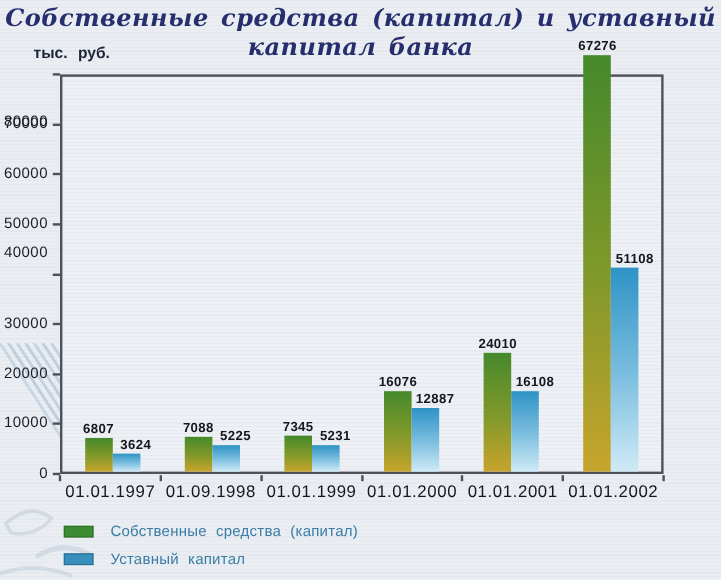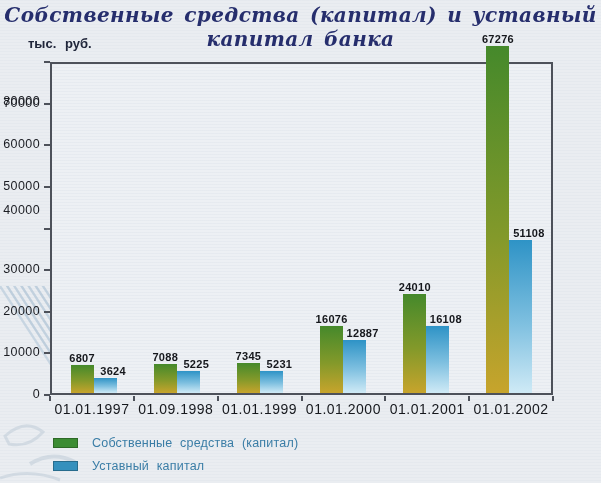--- a/index.html
+++ b/index.html
@@ -150,21 +150,21 @@
             <span class="bar-value">24010</span>
           </div>
           <div class="bar s1" style="height: 67px; background: linear-gradient(rgb(46, 147, 198) 0%, rgb(127, 192, 224) 55%, rgb(207, 234, 246) 100%);">
             <span class="bar-value">16108</span>
           </div>
         </div>
         <div class="bar-group">
           <div class="bar s0" style="height: 347px; background: linear-gradient(rgb(69, 137, 43) 0%, rgb(131, 153, 42) 55%, rgb(199, 164, 44) 100%);">
             <span class="bar-value">67276</span>
           </div>
-          <div class="bar s1" style="height: 153px; background: linear-gradient(rgb(46, 147, 198) 0%, rgb(127, 192, 224) 55%, rgb(207, 234, 246) 100%);">
+          <div class="bar s1" style="height: 170px; background: linear-gradient(rgb(46, 147, 198) 0%, rgb(127, 192, 224) 55%, rgb(207, 234, 246) 100%);">
             <span class="bar-value">51108</span>
           </div>
         </div>
       </div>
   </div>
 
   <div id="x-labels">
       <div class="x-category">01.01.1997</div>
       <div class="x-category">01.09.1998</div>
       <div class="x-category">01.01.1999</div>

